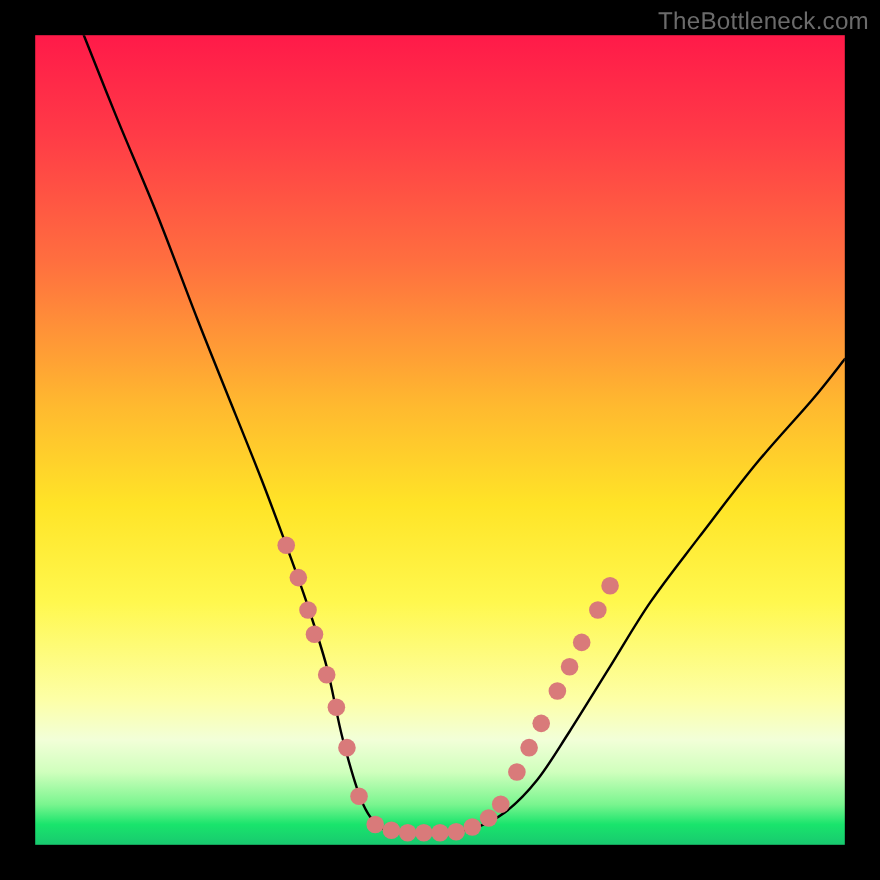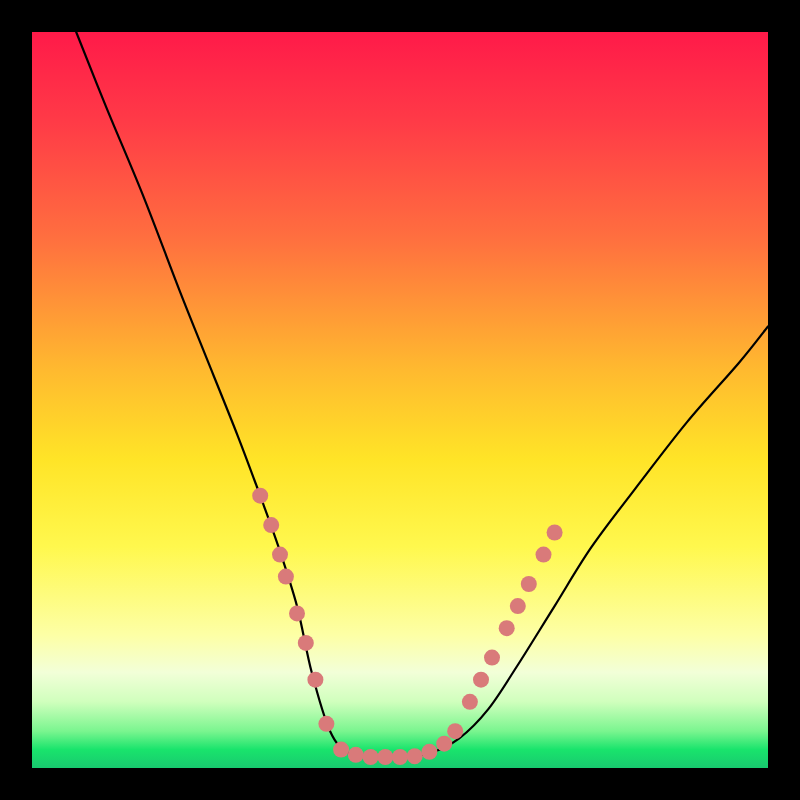--- a/index.html
+++ b/index.html
@@ -97,13 +97,14 @@
           <circle cx="449.0" cy="647.7" r="8" fill="#d97a7a"></circle>
           <circle cx="460.0" cy="625.6" r="8" fill="#d97a7a"></circle>
           <circle cx="474.7" cy="596.2" r="8" fill="#d97a7a"></circle>
           <circle cx="485.8" cy="574.1" r="8" fill="#d97a7a"></circle>
           <circle cx="496.8" cy="552.0" r="8" fill="#d97a7a"></circle>
           <circle cx="511.5" cy="522.6" r="8" fill="#d97a7a"></circle>
           <circle cx="522.6" cy="500.5" r="8" fill="#d97a7a"></circle>
         </g>
     </svg>
   </div>
+  <div class="watermark">TheBottleneck.com</div>
 </div>
 
 </body></html>

